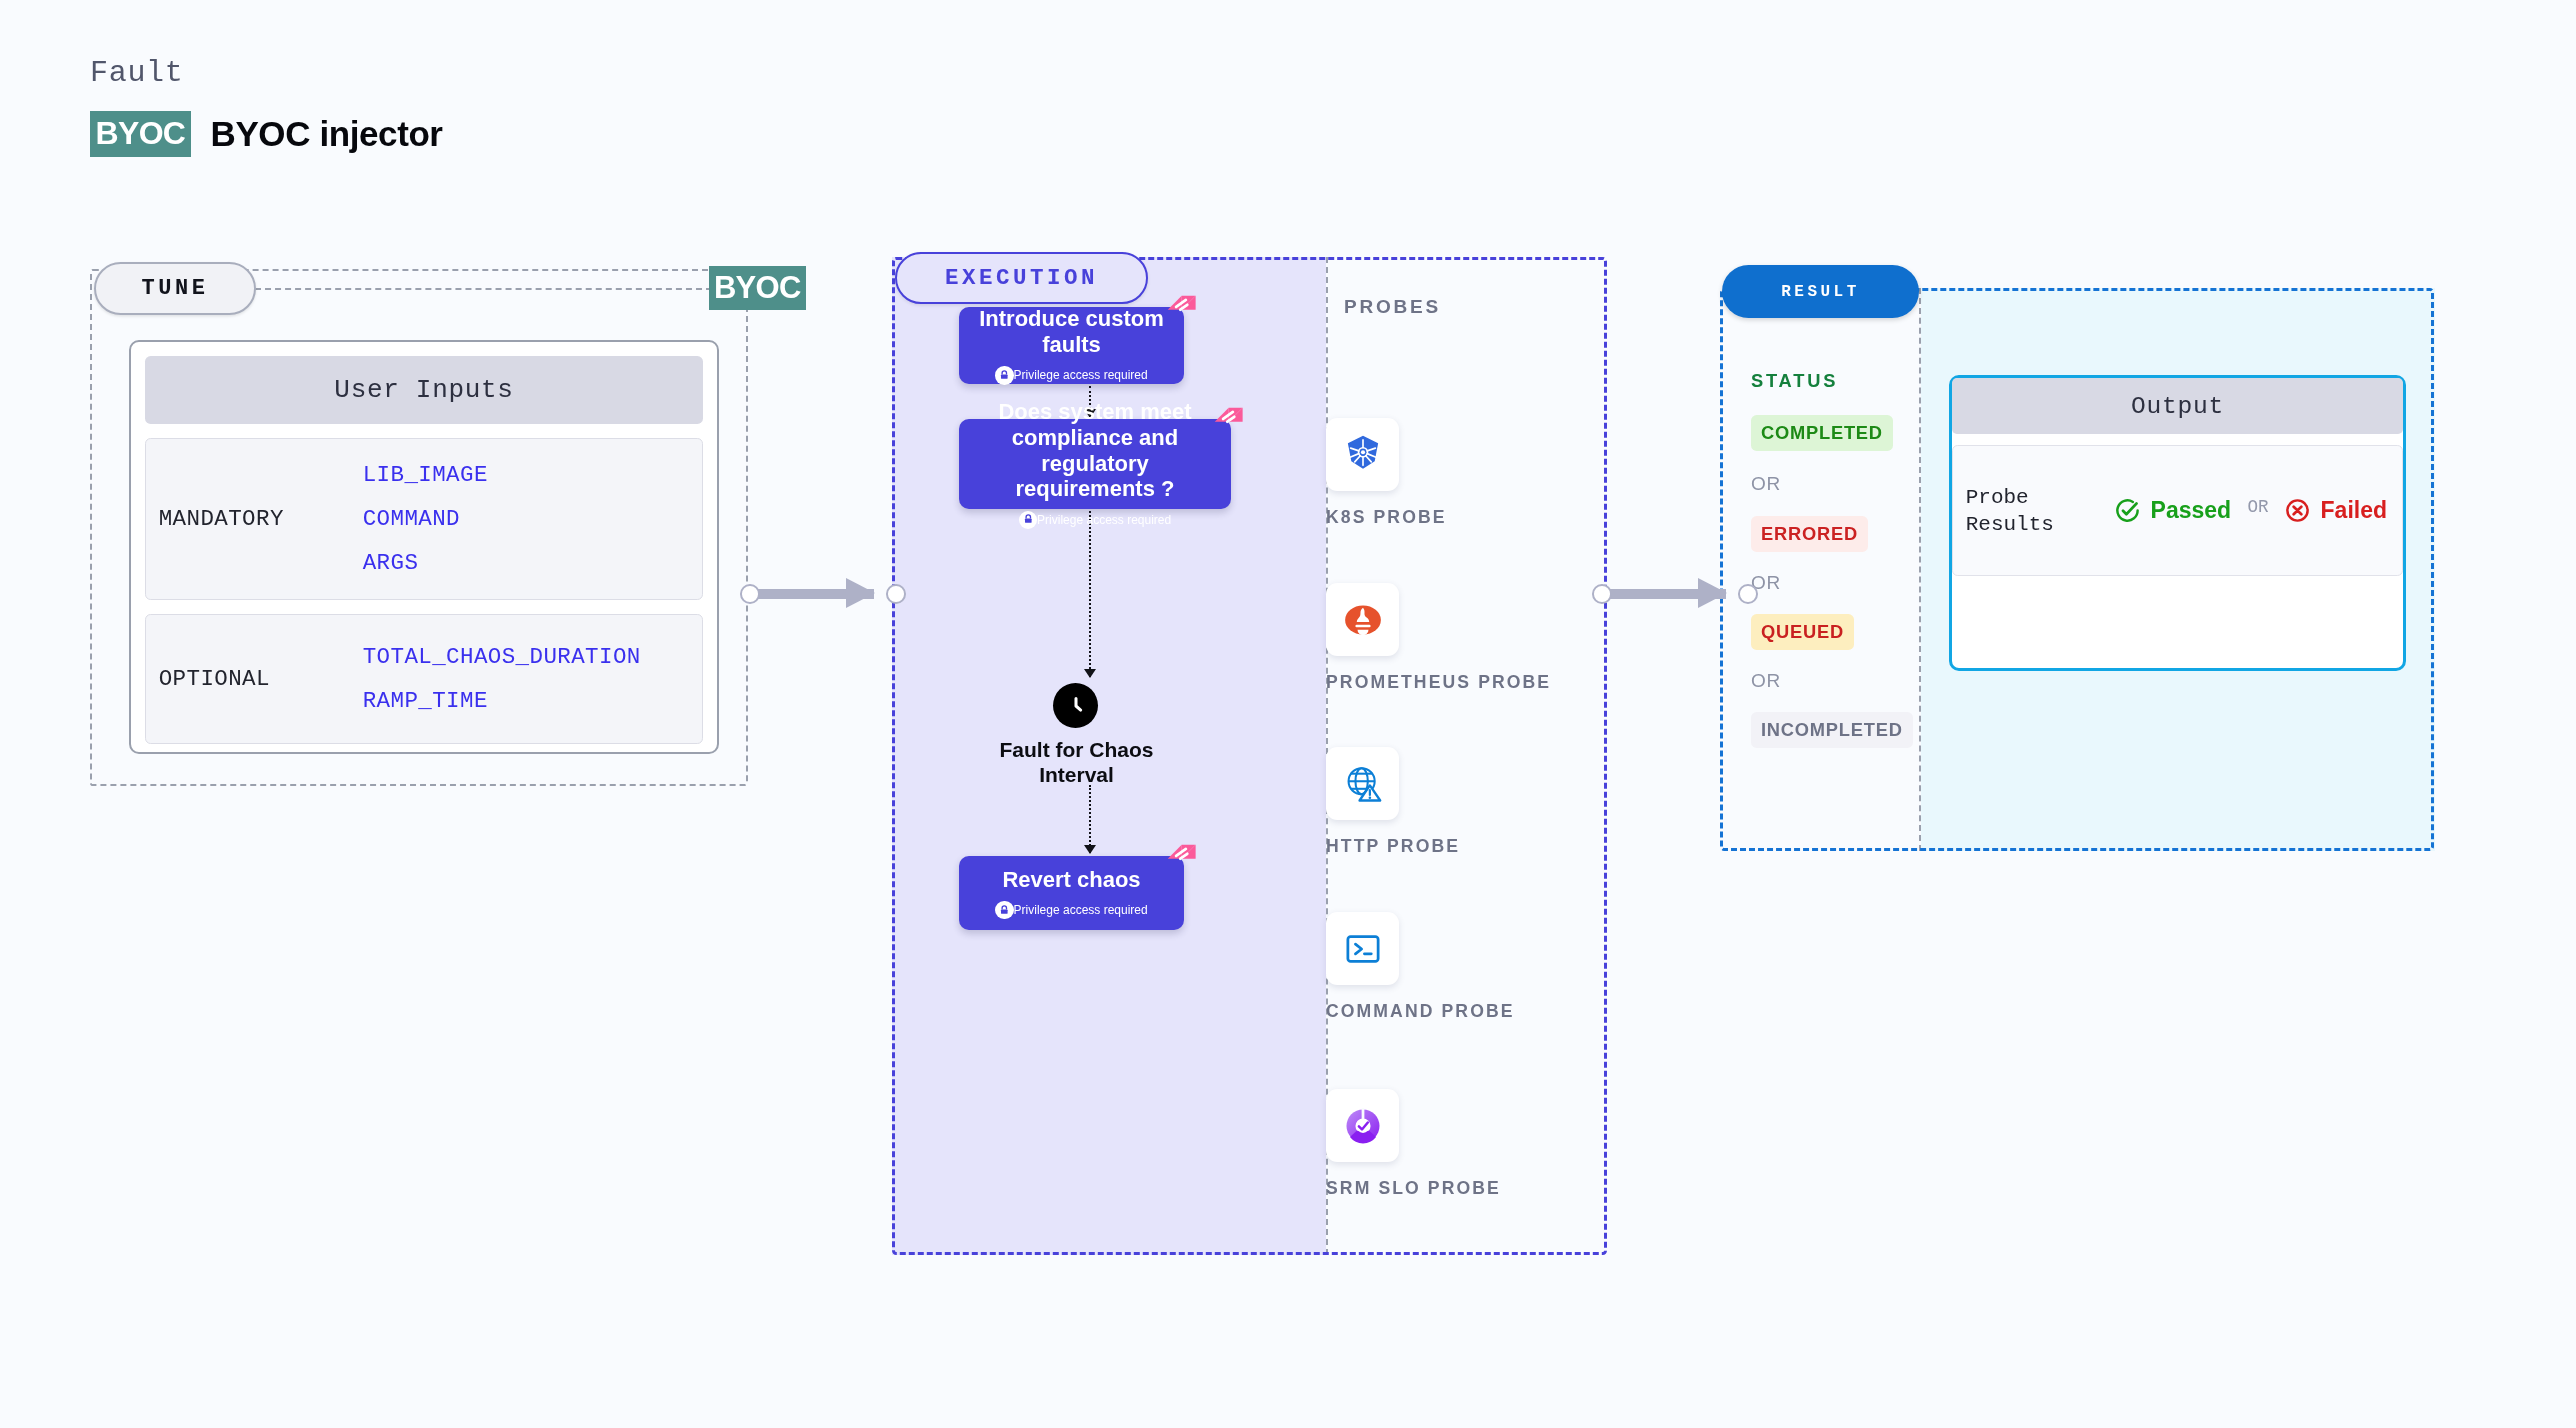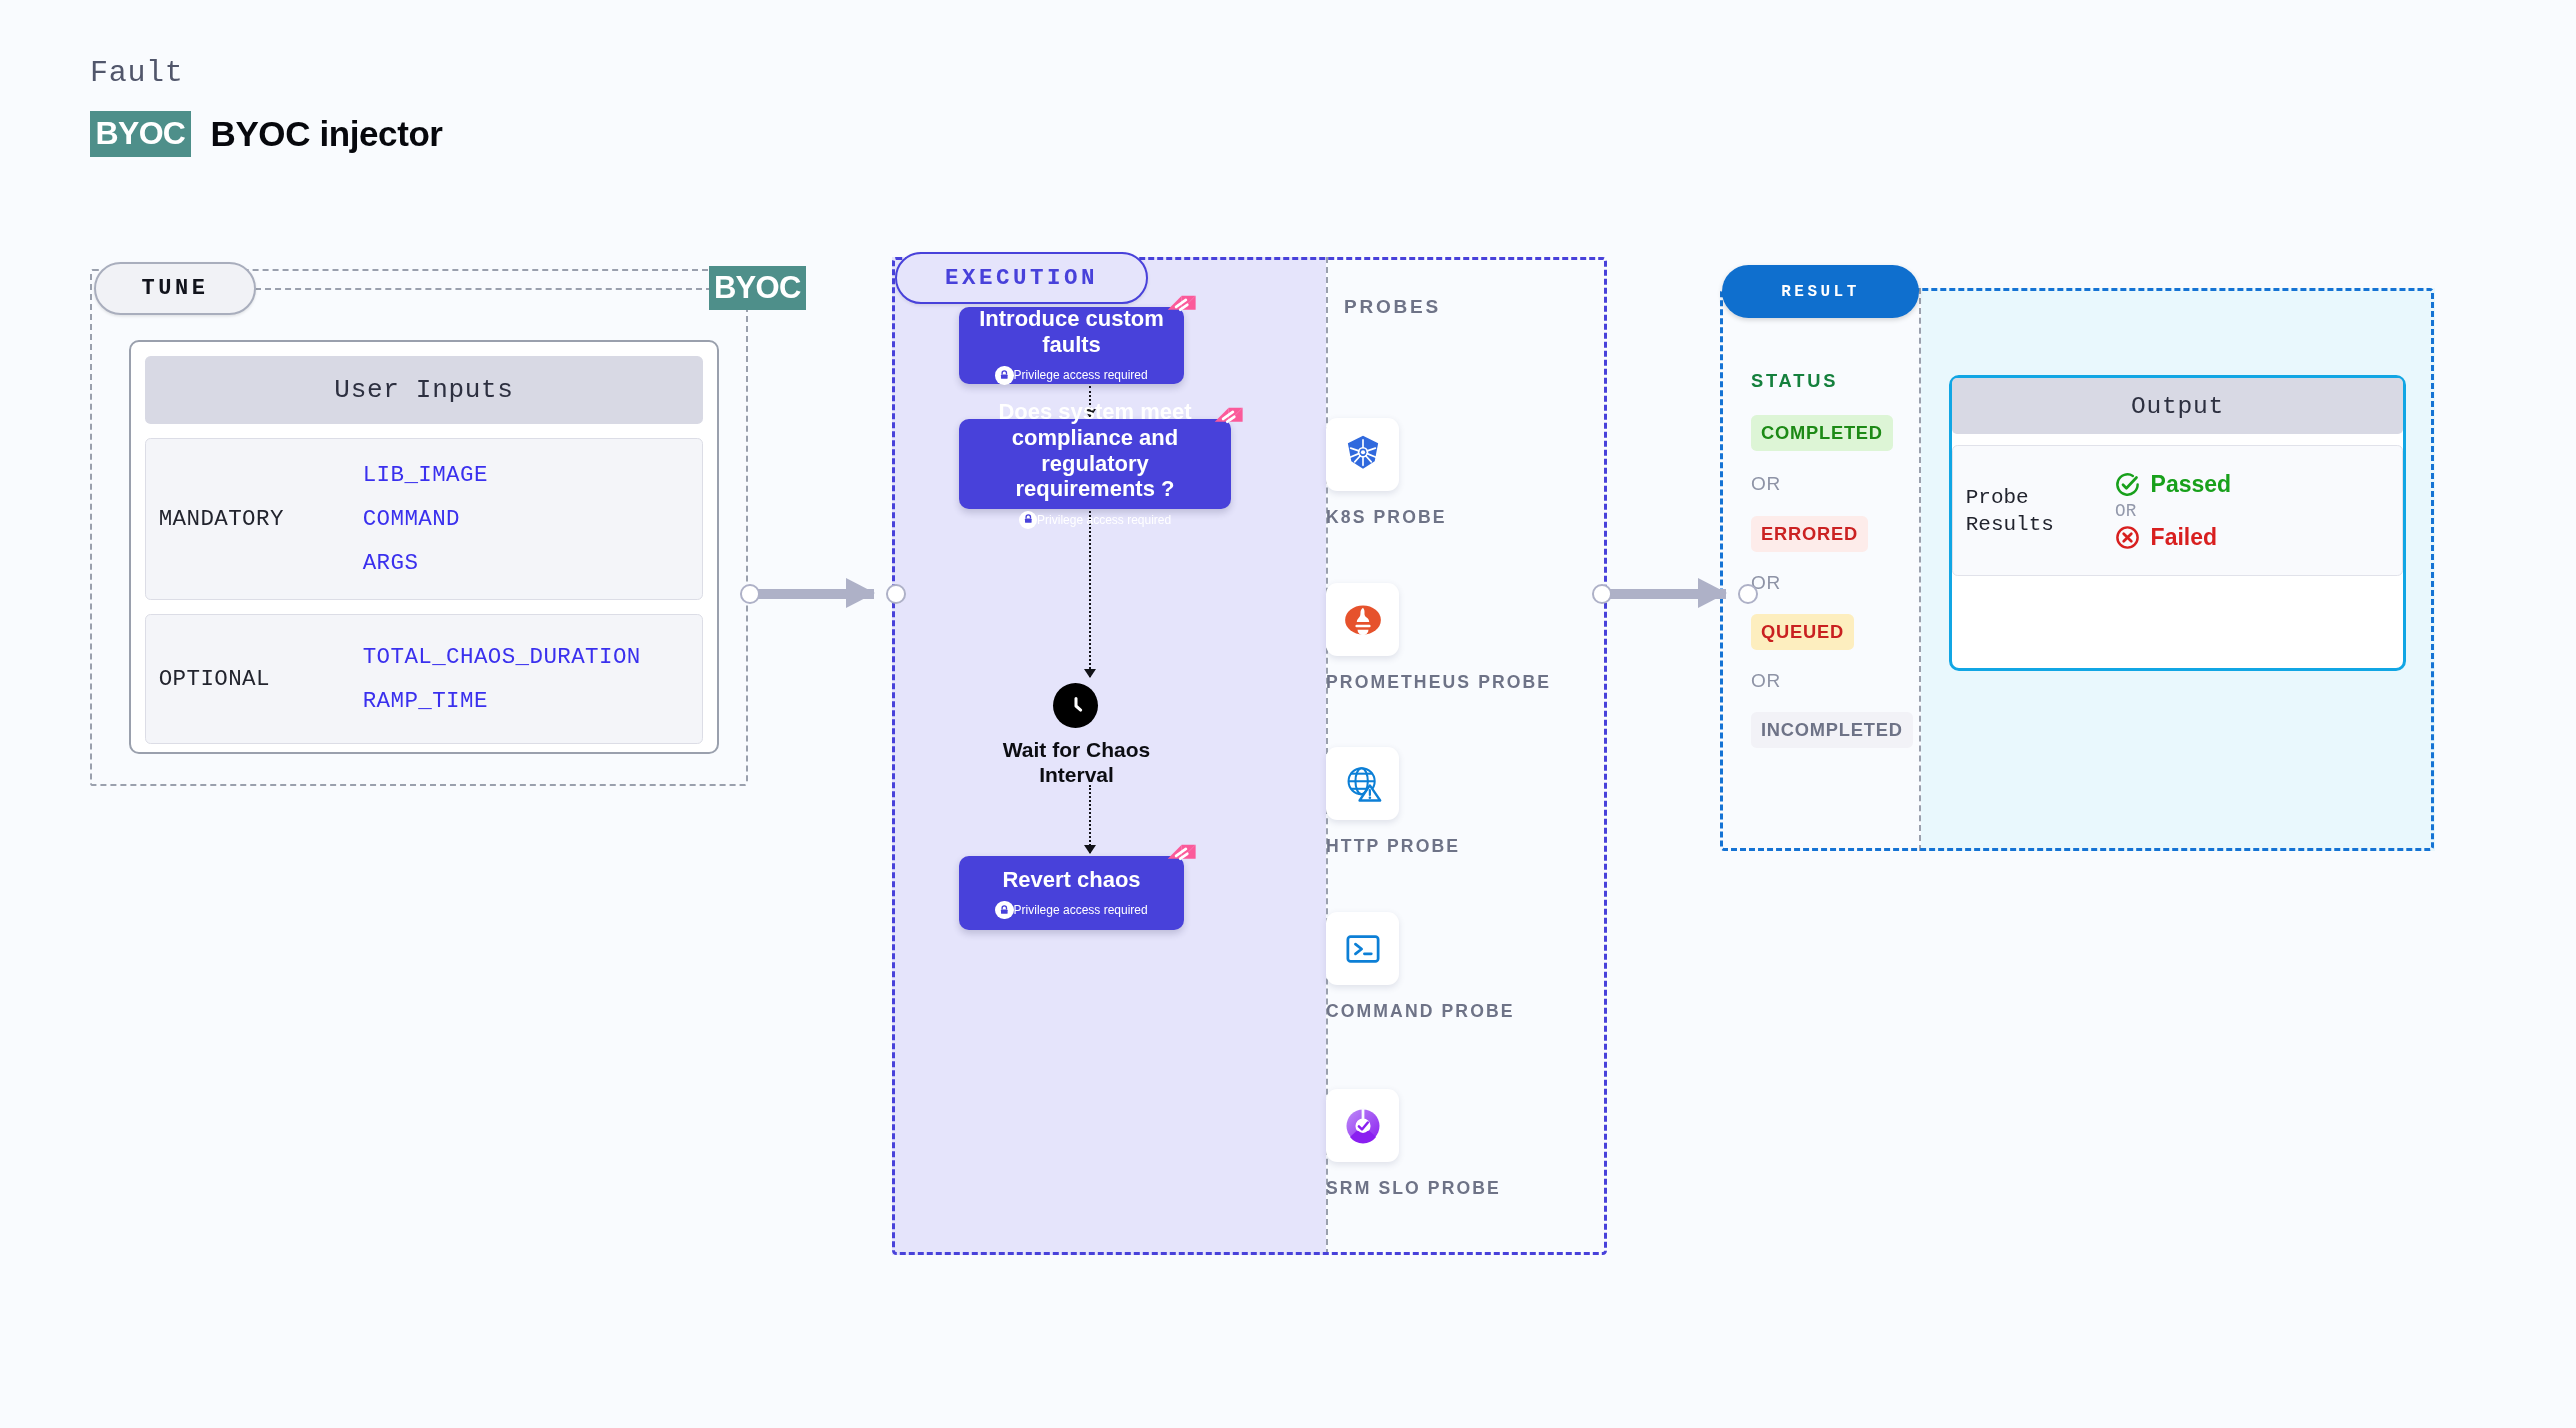--- a/index.html
+++ b/index.html
@@ -343,21 +343,21 @@
     width: 148px; flex: 0 0 148px;
     font-family: "Liberation Mono", monospace;
     font-size: 21px; color: #22242e; line-height: 1.3;
   }
   #out-metrics { height: 53px; }
   #metrics-value {
     font-family: "Liberation Mono", monospace;
     font-size: 21px; color: #3a30ee; letter-spacing: 0.4px;
   }
   #out-probe-results { height: 131px; align-items: center; }
-  #probe-result-values { display: flex; flex-direction: column; gap: 3px; }
+  #probe-result-values { display: flex; flex-direction: row; gap: 15px; }
   .pr-row { display: flex; align-items: center; gap: 9.9px; }
   .pr-row svg { width: 27px; height: 27px; display:block; }
   .pr-text { font-size: 23px; font-weight: bold; }
   #pr-passed .pr-text { color: #18a01b; }
   #pr-failed .pr-text { color: #d81f1f; }
   #pr-or { font-family: "Liberation Mono", monospace; font-size: 17.6px; color: #9398ab; margin-left: 1.4px; }
 
   
   .connector { position: absolute; z-index: 40; }
   .conn-line {
@@ -484,21 +484,21 @@
 </div>
 
 <div class="dot-arrow" id="arrow-2"></div>
 
 <div id="clock-node">
   <svg viewBox="0 0 24 24" width="28" height="28" xmlns="http://www.w3.org/2000/svg">
     <circle cx="12" cy="12" r="11" fill="#000000"></circle>
     <path d="M12 5.5 V12 L16 15.5" fill="none" stroke="#ffffff" stroke-width="2.6" stroke-linecap="round" stroke-linejoin="round"></path>
   </svg>
 </div>
-<div id="clock-label">Wait for Chaos Interval</div>
+<div id="clock-label">Fault for Chaos Interval</div>
 
 <div class="dot-arrow" id="arrow-3"></div>
 
 <div class="flow-node" id="node-revert">
   <div class="chaos-corner">
     <svg viewBox="0 0 46 46" xmlns="http://www.w3.org/2000/svg">
       <path d="M4 24 L24 4 L24 24 Z" fill="#fb5a9a"></path>
       <path d="M24 4 L44 4 L24 24 Z" fill="#fb5a9a"></path>
       <path d="M24 24 L44 4 L44 24 Z" fill="#fb5a9a"></path>
       <path d="M16 20 L30 10" stroke="#ffffff" stroke-width="4" stroke-linecap="round"></path>

